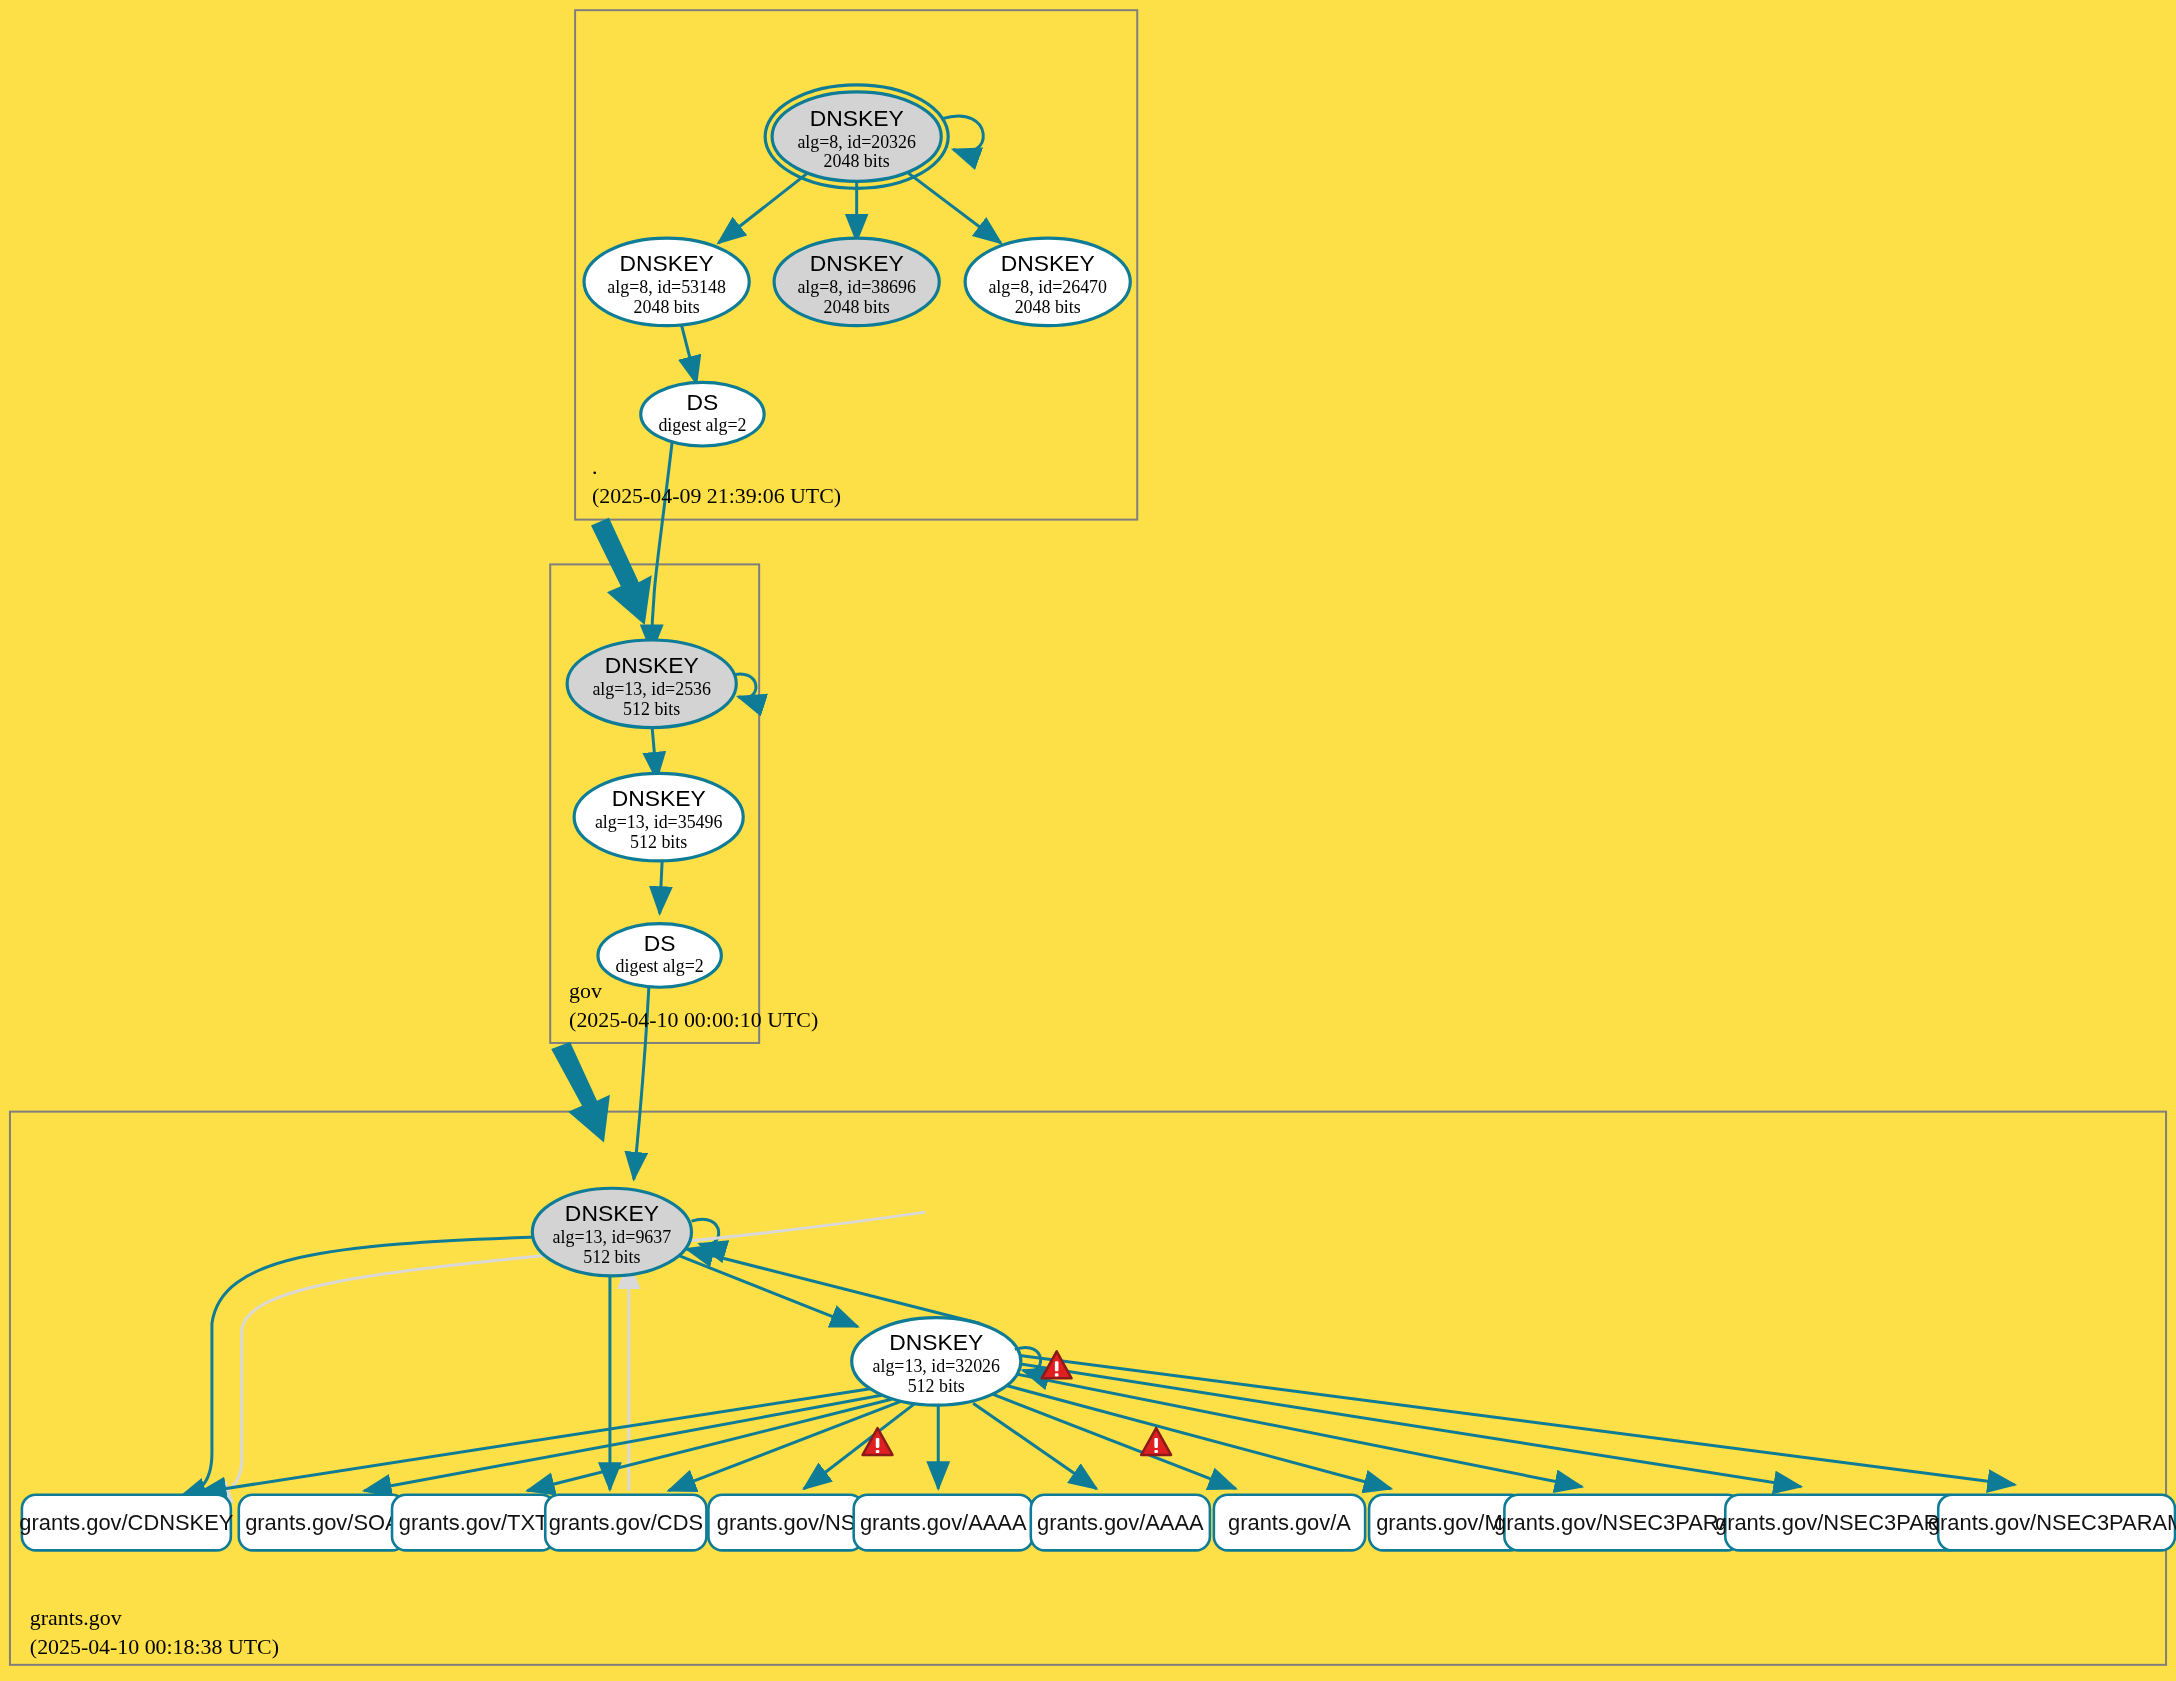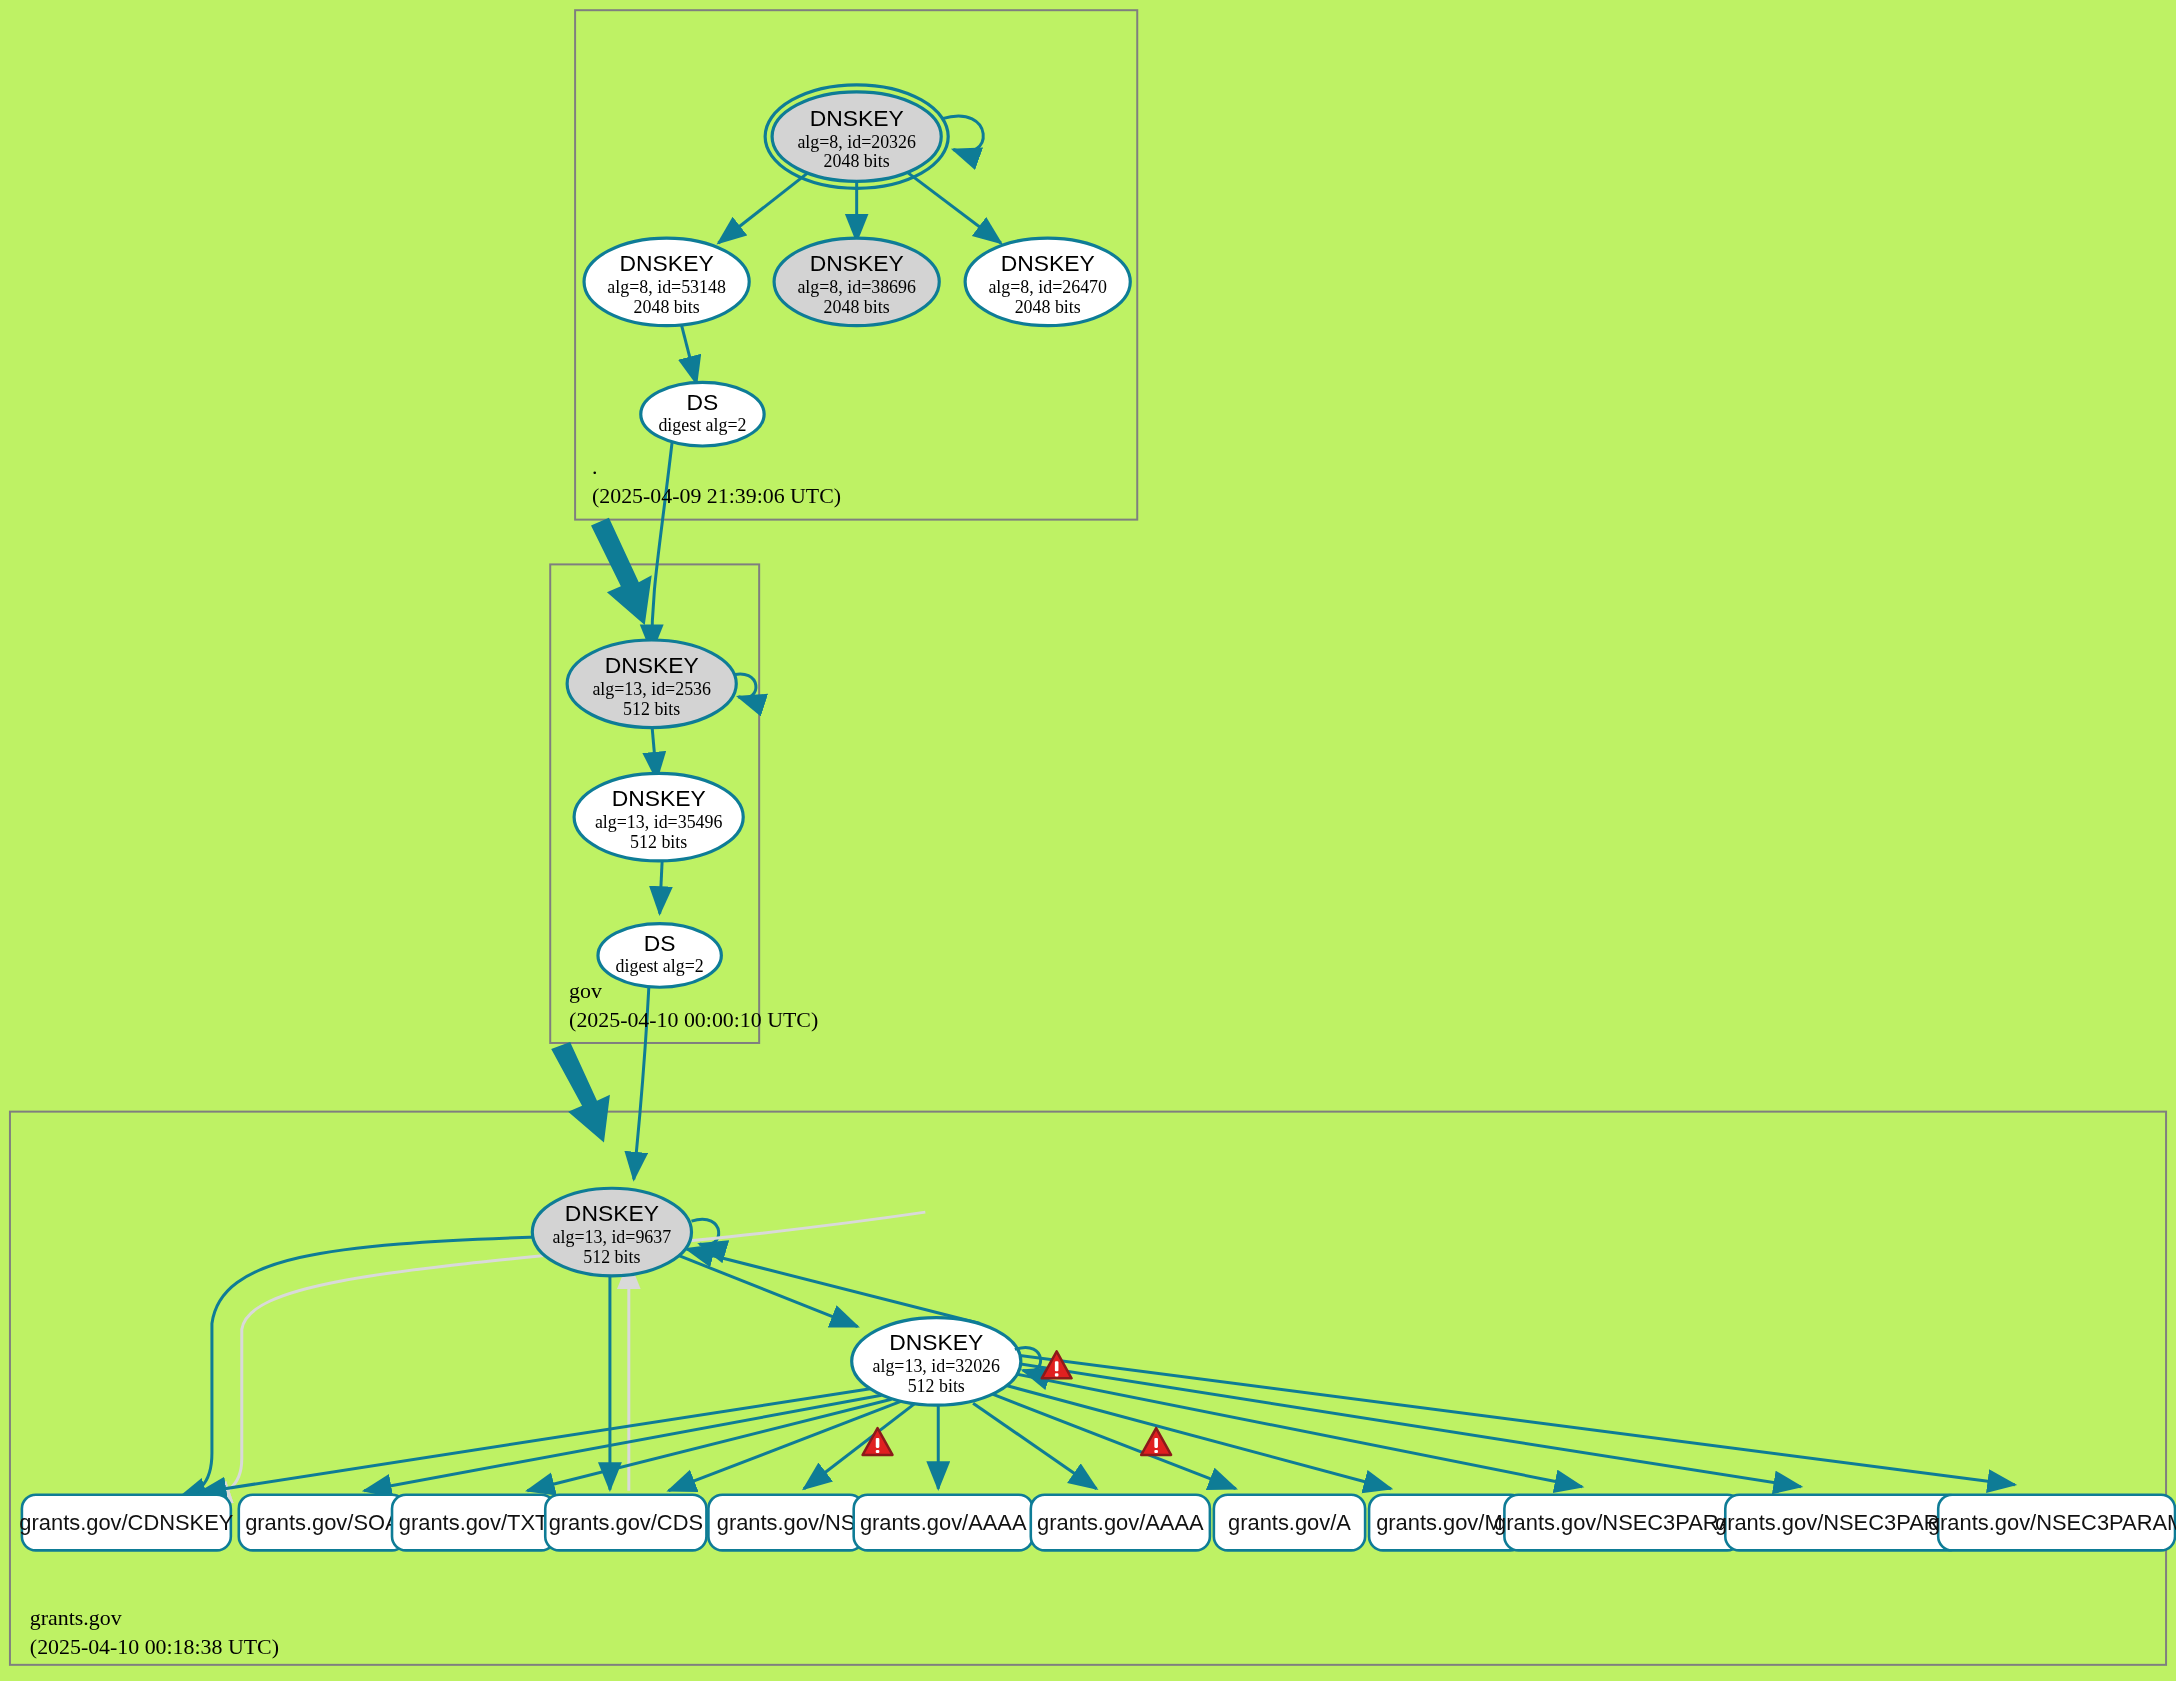--- a/index.html
+++ b/index.html
@@ -1,17 +1,17 @@
 <!DOCTYPE html>
 <html><head>
 <meta charset="utf-8">
 <style>
   html,body{margin:0;padding:0;background:#ffffff;}
   body{font-family:"Liberation Sans", sans-serif;}
-  #stage{position:relative;width:2176px;height:1682px;background:#bef264;overflow:hidden;}
+  #stage{position:relative;width:2176px;height:1682px;background:#fde047;overflow:hidden;}
   svg#graph{position:absolute;left:0;top:0;width:2176px;height:1682px;}
   .zonebox{fill:none;stroke:#7f7f7f;stroke-width:2;}
   .ellipse-node{fill:#ffffff;stroke:#0e7c96;stroke-width:3.2;}
   .ellipse-node.filled{fill:#d3d3d3;}
   .ellipse-outer{fill:none;stroke:#0e7c96;stroke-width:3.2;}
   .rrbox{fill:#ffffff;stroke:#0e7c96;stroke-width:2.6;}
   .edge{fill:none;stroke:#0e7c96;stroke-width:3;}
   .edge-thick{fill:#0e7c96;stroke:none;}
   .edge-gray{fill:none;stroke:#d9d9d9;stroke-width:3;}
   .nodetext{font-family:"Liberation Sans", sans-serif;fill:#000000;text-anchor:middle;}

